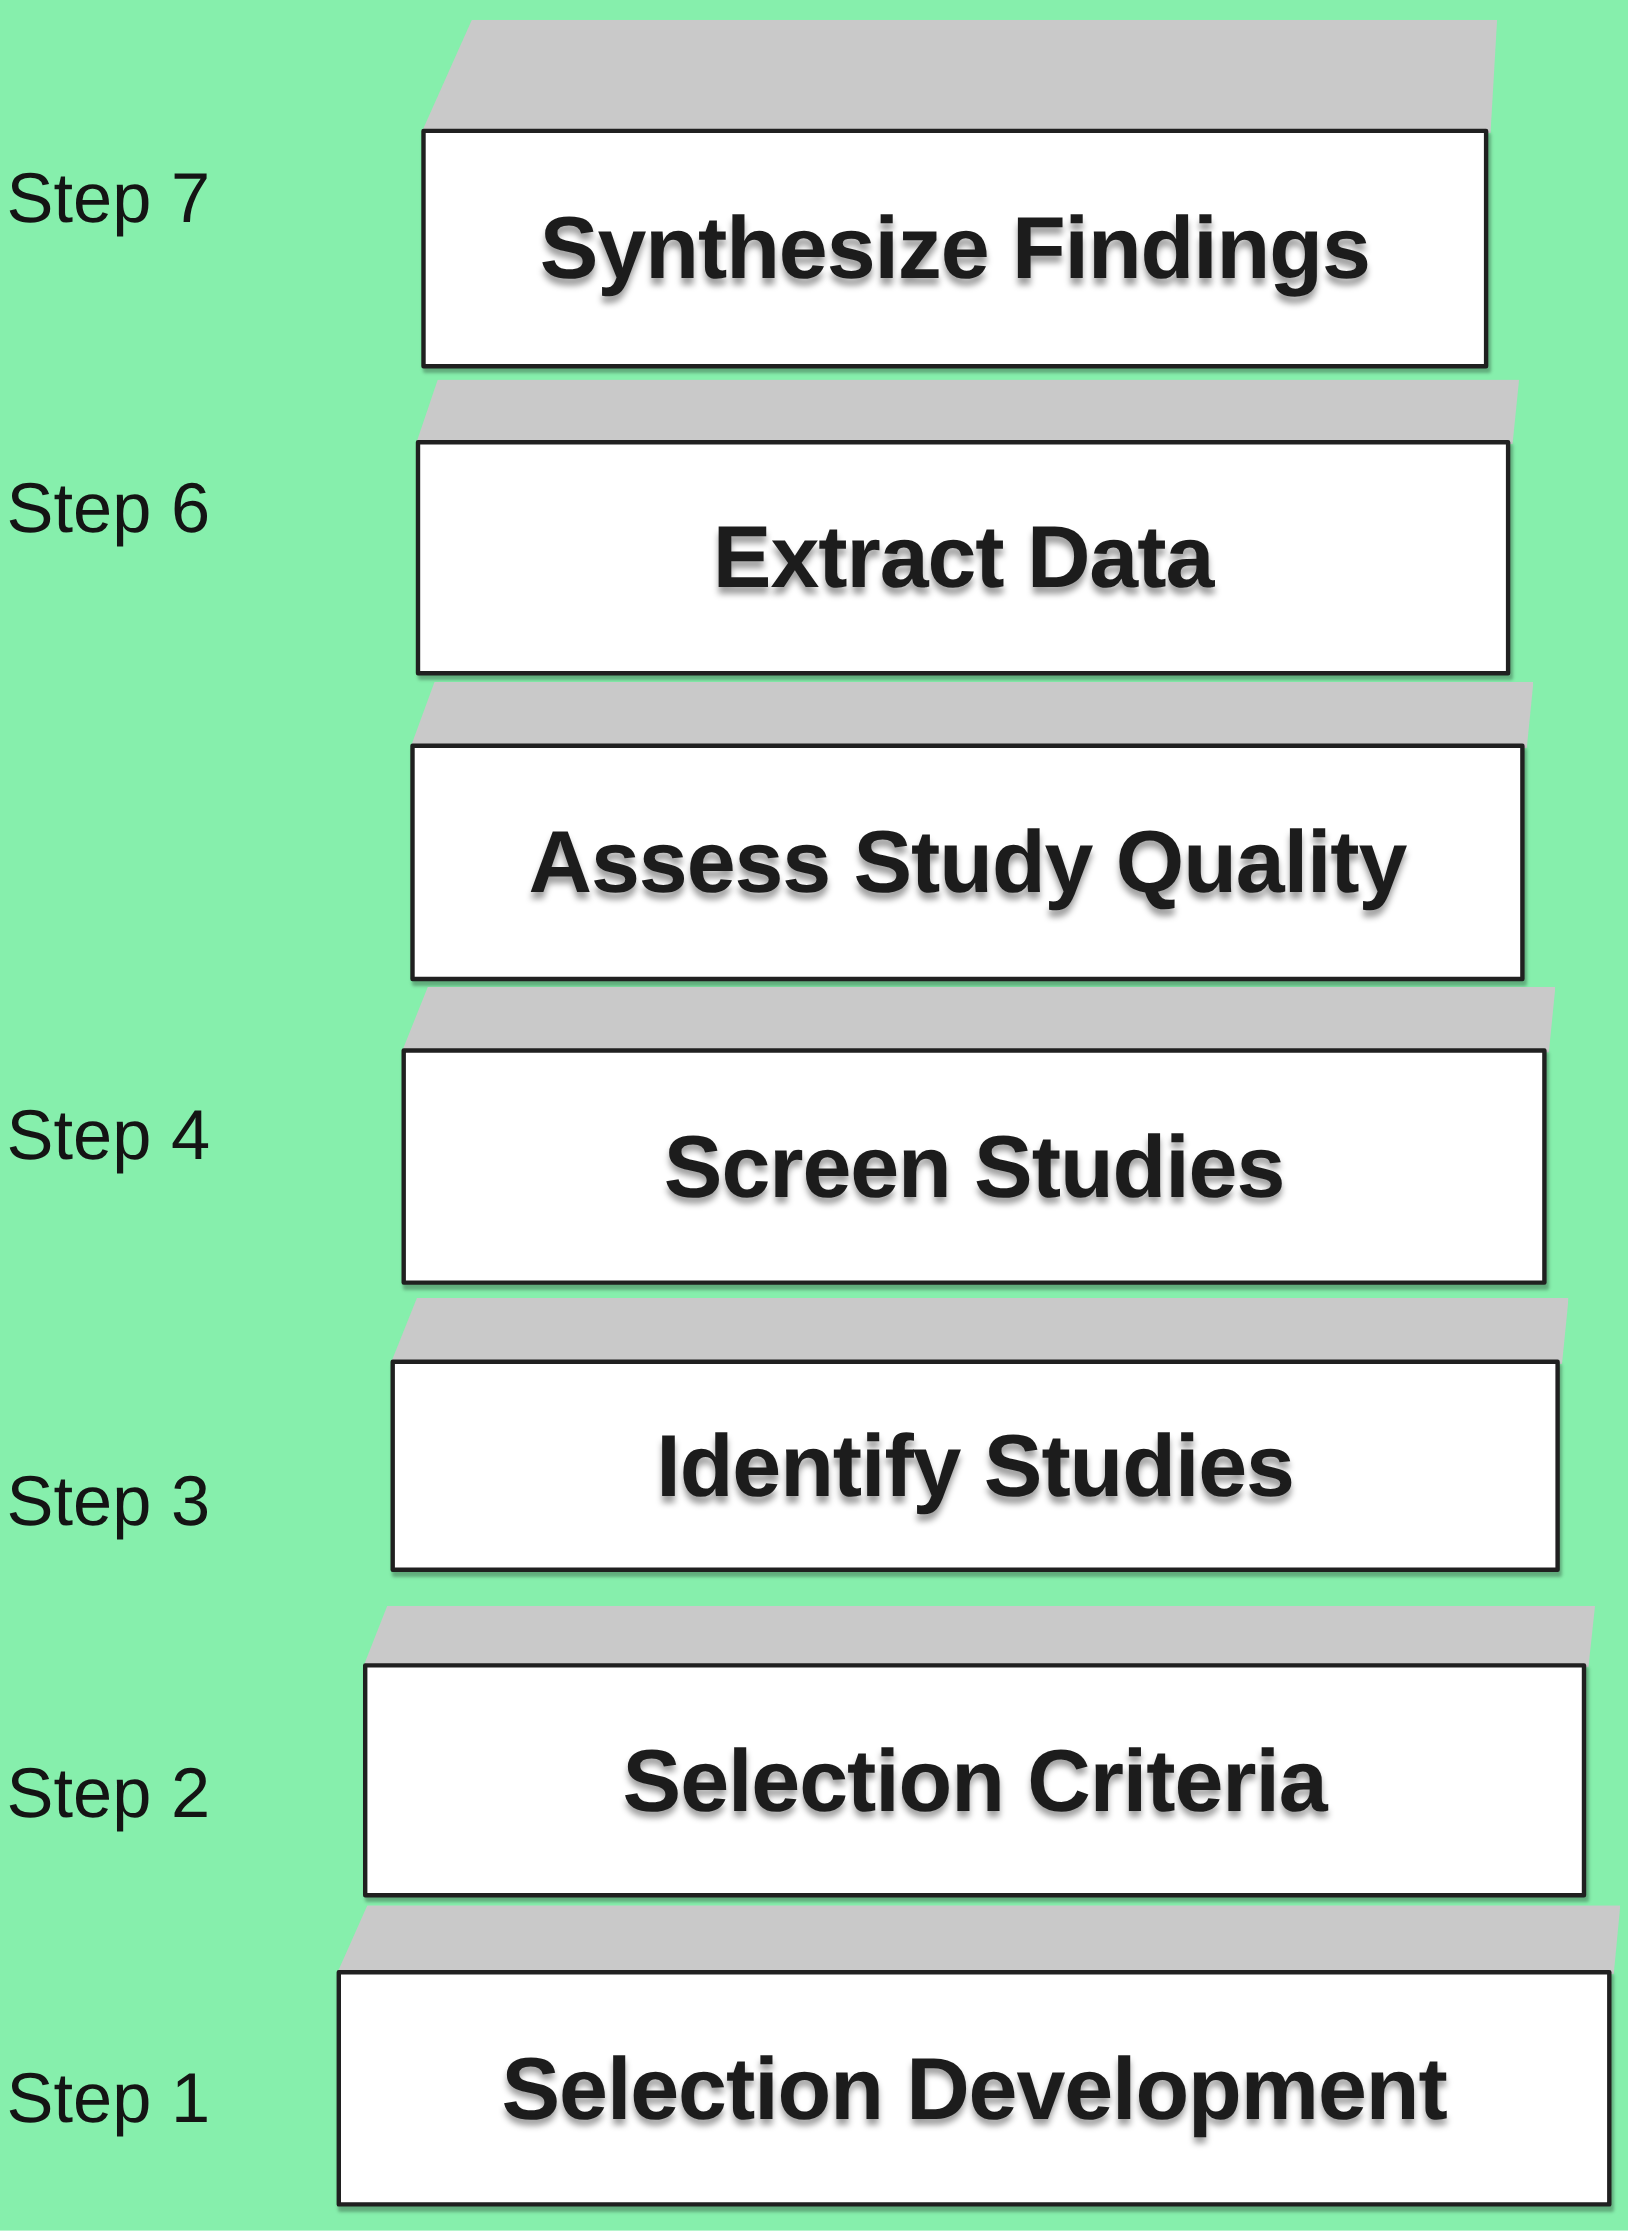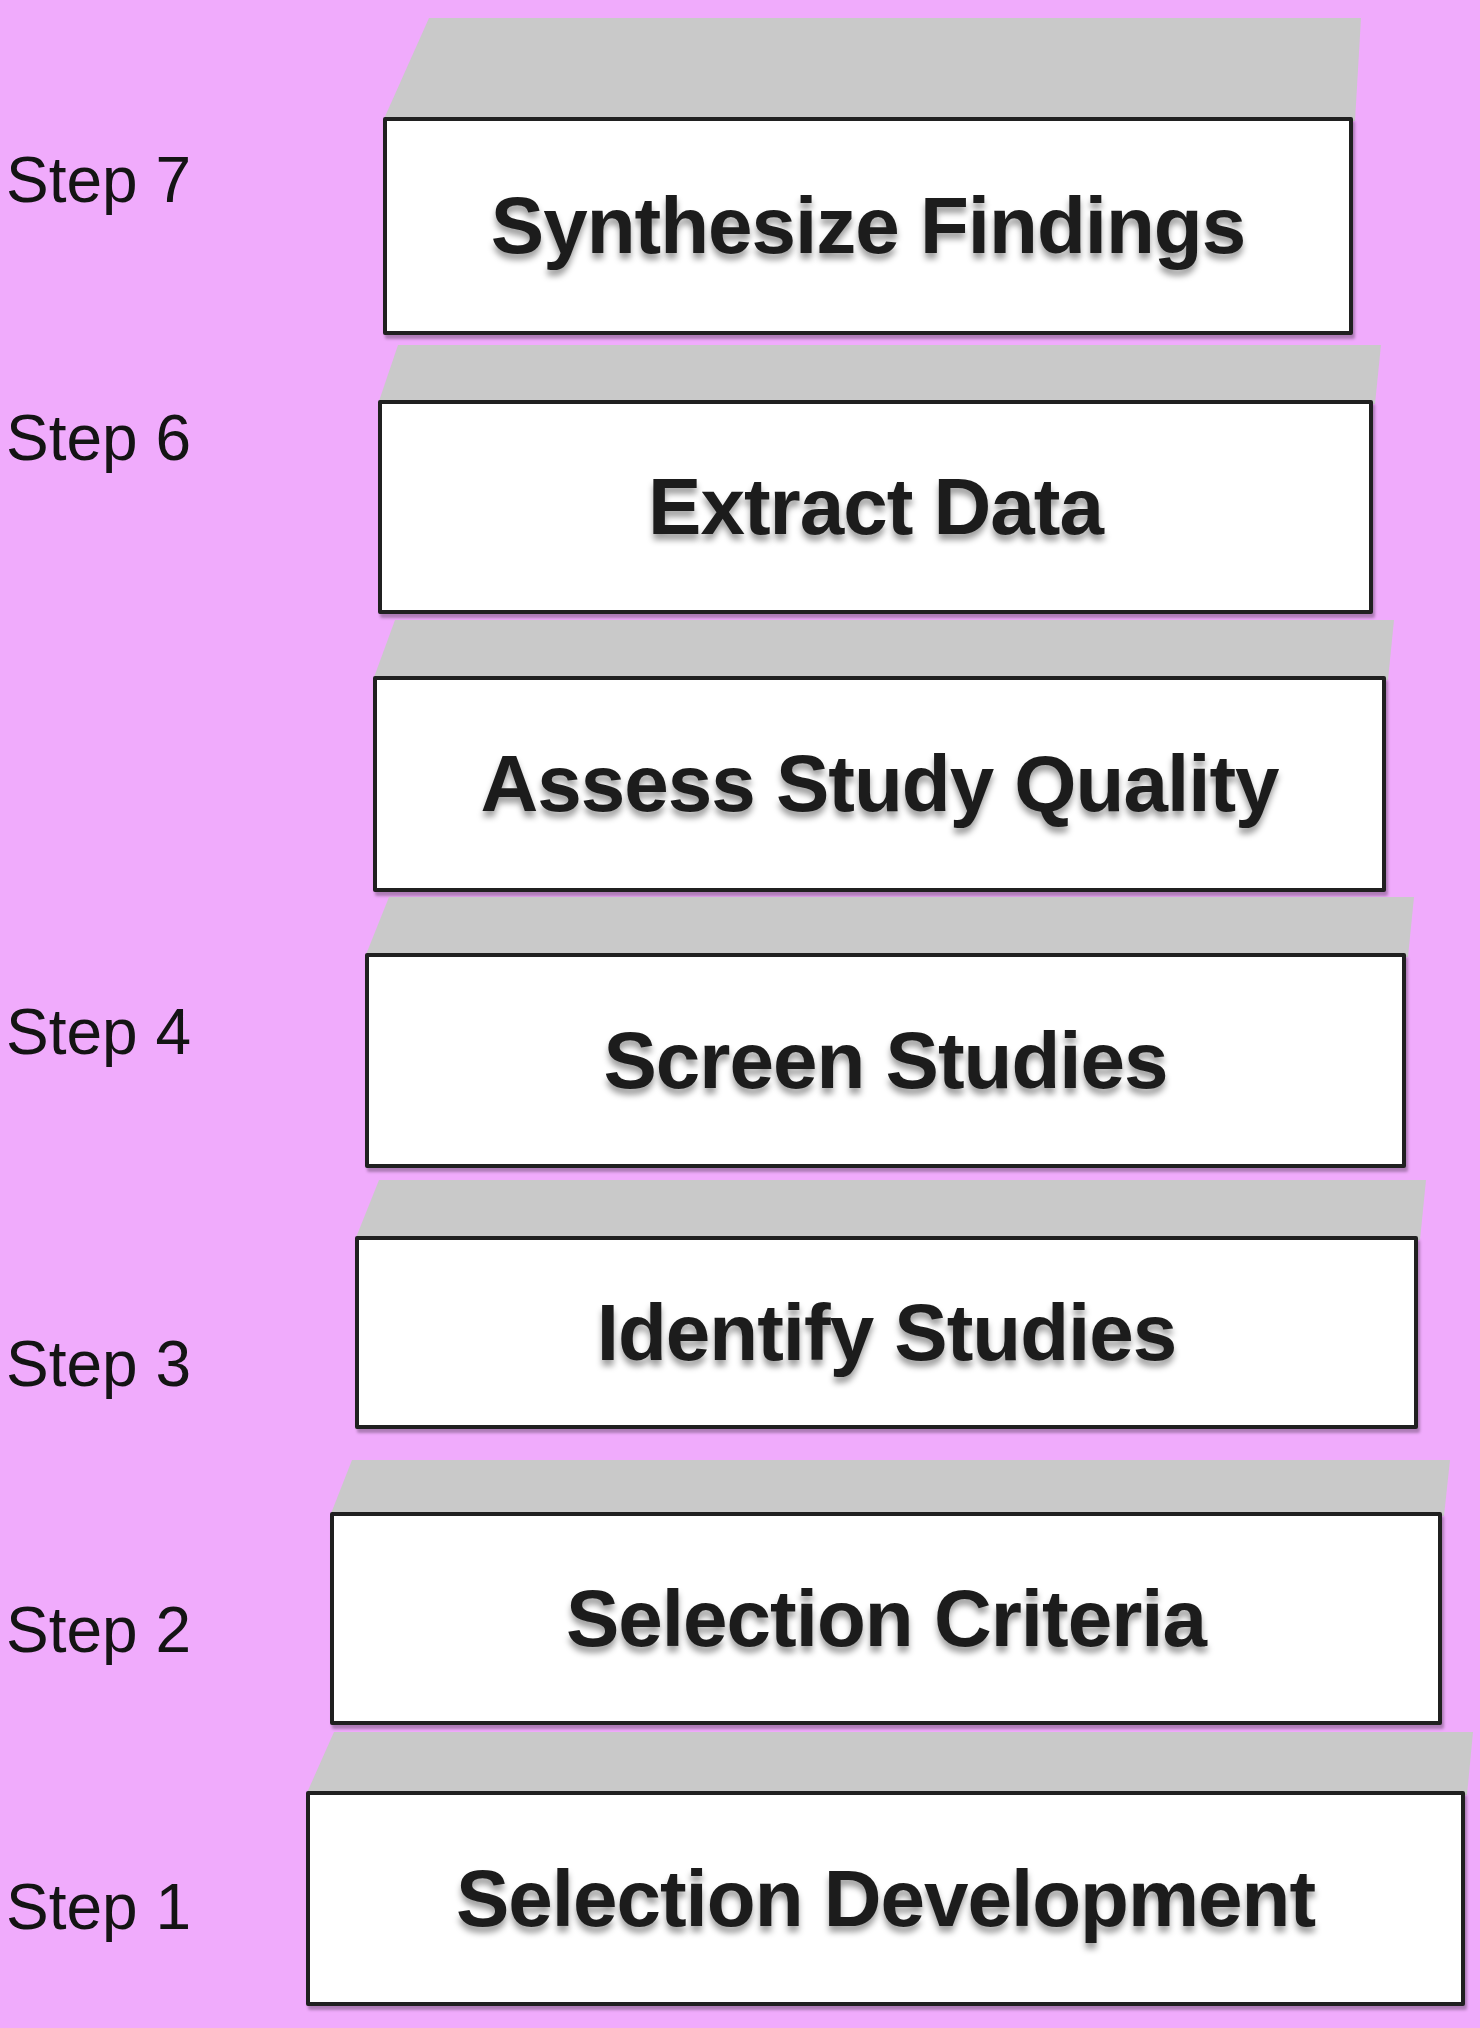--- a/index.html
+++ b/index.html
@@ -1,20 +1,20 @@
 <!DOCTYPE html>
 <html><head>
 <meta charset="utf-8">
 <style>
   html,body{margin:0;padding:0;background:#ffffff;}
   .canvas{
     position:relative;
     width:1480px;
     height:2028px;
-    background:#f0abfc;
+    background:#86efac;
     overflow:hidden;
     font-family:"Liberation Sans", sans-serif;
   }
   .top-face{
     position:absolute;
     background:#c9c9c9;
   }
   .step-box{
     position:absolute;
     box-sizing:border-box;
@@ -51,21 +51,21 @@
 
 <div class="top-face" style="left: 383px; top: 18px; width: 978px; height: 103px; background: rgb(201, 201, 201); clip-path: polygon(0px 100%, 46px 0px, 100% 0px, calc(100% - 6px) 100%);"></div>
     <div class="step-box" style="left: 383px; top: 117px; width: 970px; height: 218px; border-color: rgb(32, 32, 32); background: rgb(255, 255, 255);">
       <span class="box-label" style="color: rgb(28, 28, 28);">Synthesize Findings</span>
     </div>
     <div class="step-label" style="top: 148px; color: rgb(20, 20, 20);">Step 7</div>
     <div class="top-face" style="left: 378px; top: 345px; width: 1003px; height: 59px; background: rgb(201, 201, 201); clip-path: polygon(0px 100%, 20px 0px, 100% 0px, calc(100% - 6px) 100%);"></div>
     <div class="step-box" style="left: 378px; top: 400px; width: 995px; height: 214px; border-color: rgb(32, 32, 32); background: rgb(255, 255, 255); justify-content: center;">
       <span class="box-label" style="color: rgb(28, 28, 28);">Extract Data</span>
     </div>
-    <div class="step-label" style="top: 406px; color: rgb(20, 20, 20);">Step 6</div>
+    <div class="step-label" style="top: 430px; color: rgb(20, 20, 20);">Step 6</div>
     <div class="top-face" style="left: 373px; top: 620px; width: 1021px; height: 60px; background: rgb(201, 201, 201); clip-path: polygon(0px 100%, 22px 0px, 100% 0px, calc(100% - 6px) 100%);"></div>
     <div class="step-box" style="left: 373px; top: 676px; width: 1013px; height: 216px; border-color: rgb(32, 32, 32); background: rgb(255, 255, 255);">
       <span class="box-label" style="color: rgb(28, 28, 28);">Assess Study Quality</span>
     </div>
     <div class="top-face" style="left: 365px; top: 897px; width: 1049px; height: 60px; background: rgb(201, 201, 201); clip-path: polygon(0px 100%, 24px 0px, 100% 0px, calc(100% - 6px) 100%);"></div>
     <div class="step-box" style="left: 365px; top: 953px; width: 1041px; height: 215px; border-color: rgb(32, 32, 32); background: rgb(255, 255, 255);">
       <span class="box-label" style="color: rgb(28, 28, 28);">Screen Studies</span>
     </div>
     <div class="step-label" style="top: 1000px; color: rgb(20, 20, 20);">Step 4</div>
     <div class="top-face" style="left: 355px; top: 1180px; width: 1071px; height: 60px; background: rgb(201, 201, 201); clip-path: polygon(0px 100%, 24px 0px, 100% 0px, calc(100% - 6px) 100%);"></div>

